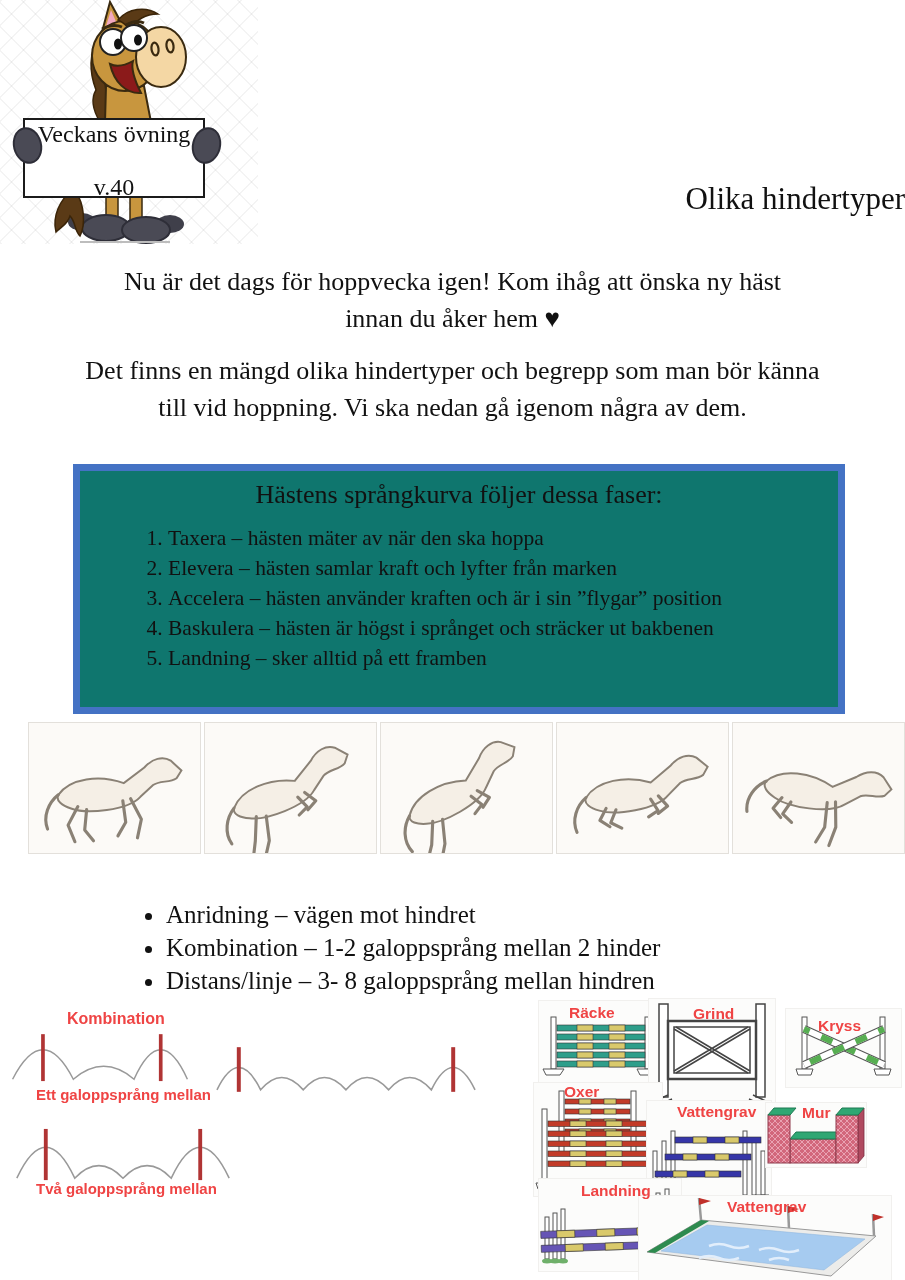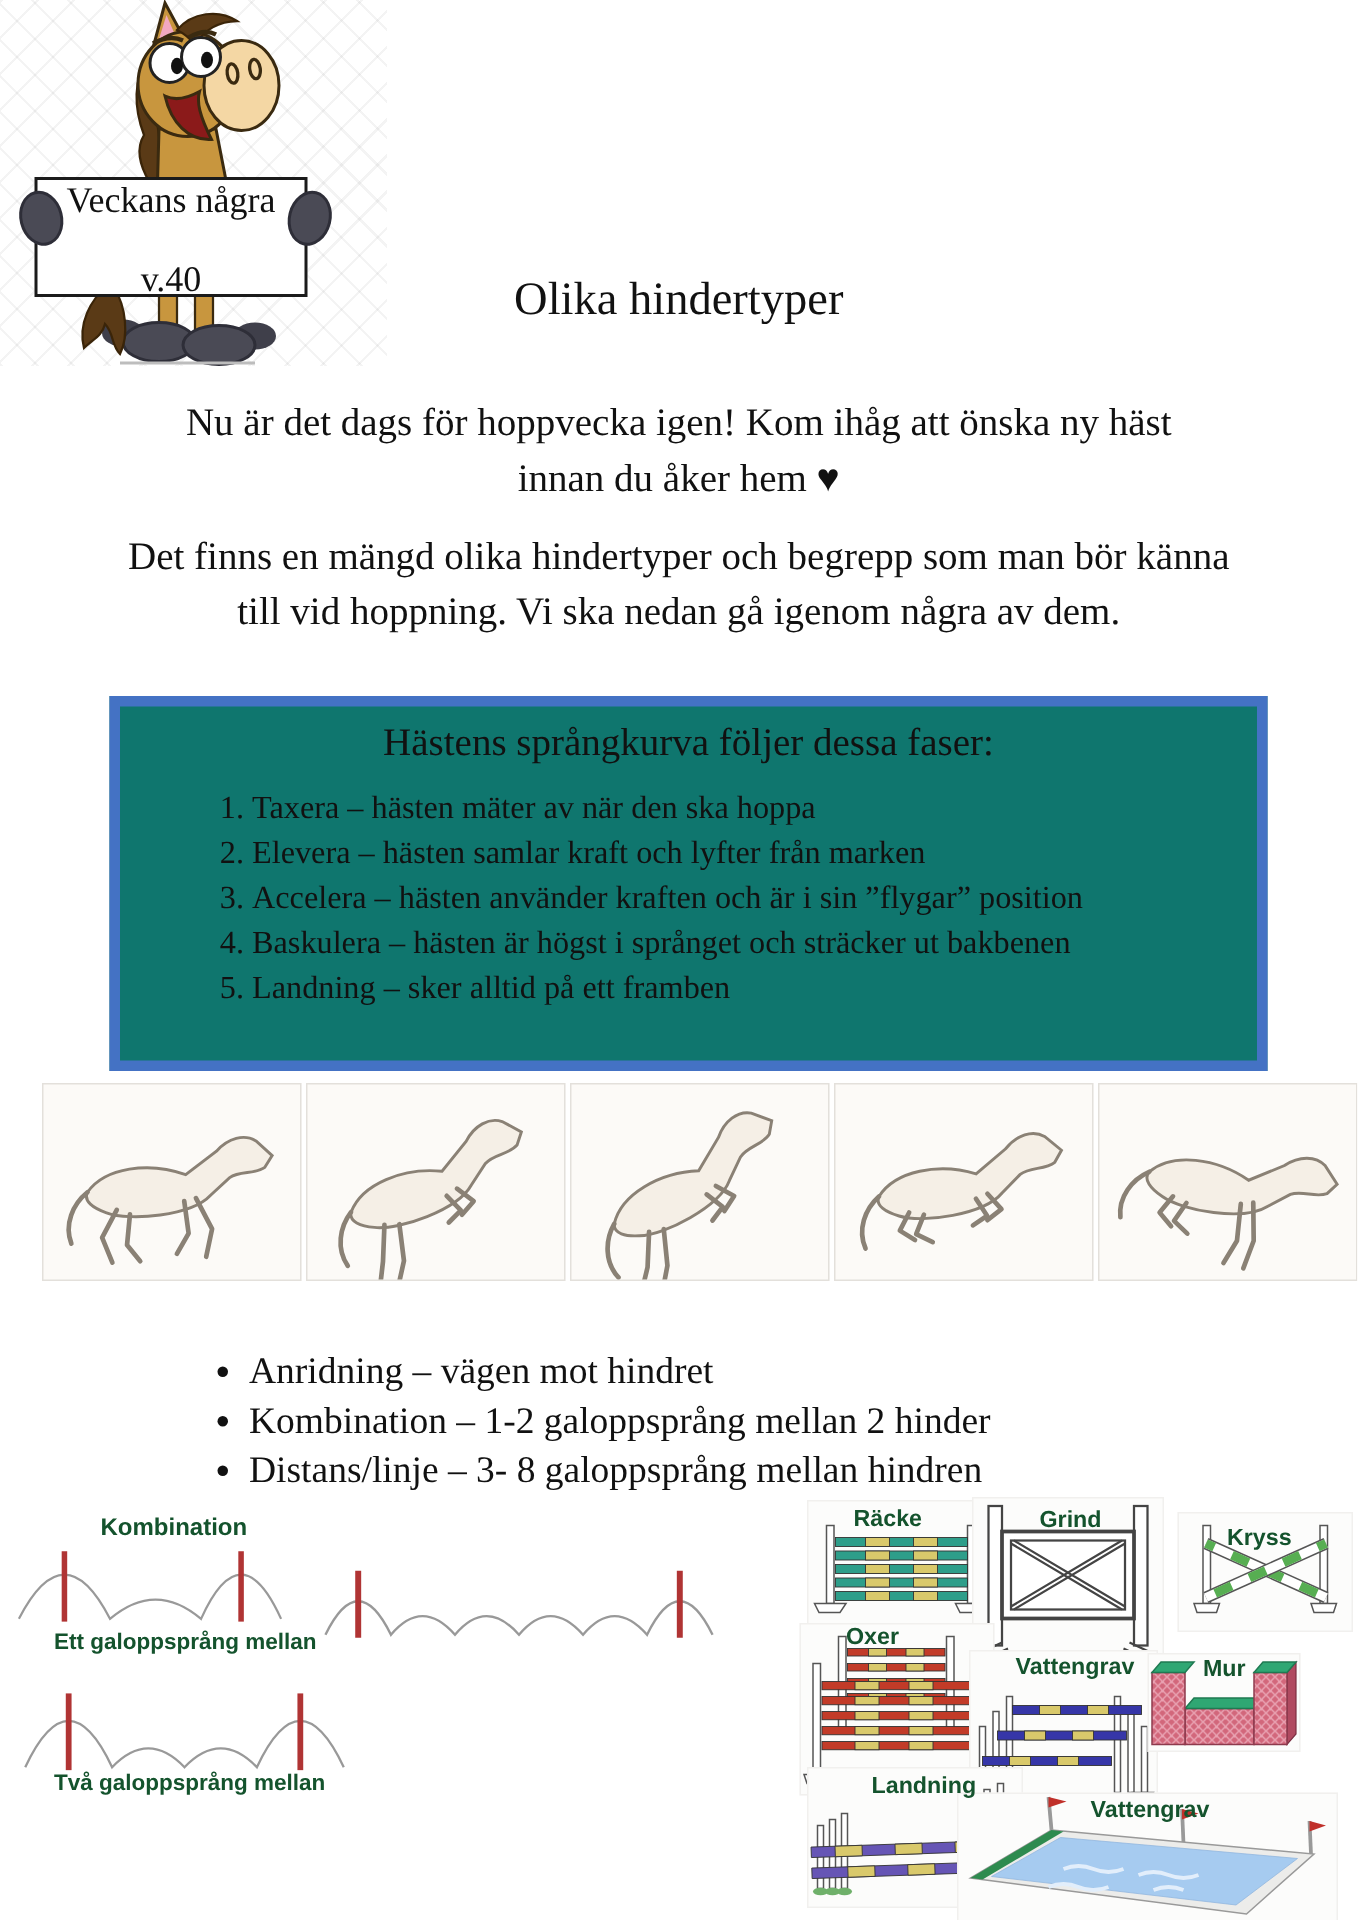--- a/index.html
+++ b/index.html
@@ -13,37 +13,37 @@
   .mascot{position:absolute;left:10px;top:0;width:232px;height:248px;z-index:1;}
   .sign{position:absolute;left:23px;top:118px;width:178px;height:76px;background:#fff;
         border:2.5px solid #1b1b1b;z-index:4;text-align:center;}
   .sign .l1{font-size:24px;margin-top:1px;}
   .sign .l2{font-size:24px;margin-top:26px;}
   .hoof{position:absolute;width:25px;height:33px;background:#4A4A55;border:2px solid #2e2e38;
         border-radius:50%;z-index:5;}
   .hoof.left{left:13px;top:127px;transform:rotate(-14deg);}
   .hoof.right{left:192px;top:127px;transform:rotate(14deg);}
   
-  .title{position:absolute;top:160px;left:0;right:0;text-align:center;font-size:31px;font-weight:400;}
+  .title{position:absolute;top:160px;left:0;right:0;text-align:right;font-size:31px;font-weight:400;}
   .para{position:absolute;left:0;right:0;margin:0 auto;text-align:center;font-size:26px;line-height:37px;}
   .p1{top:263px;width:720px;}
   .p2{top:352px;width:740px;}
   .blue-box{position:absolute;left:73px;top:464px;width:758px;height:236px;border:7px solid #4472C4;background:#0f766e;}
   .box-heading{text-align:center;font-size:26px;margin-top:9px;}
   .blue-box ol{margin:13px 0 0 0;padding-left:88px;font-size:21.5px;line-height:30px;}
   
   .sequence{position:absolute;left:28px;top:722px;width:877px;height:132px;display:flex;gap:3px;}
   .panel{flex:1;background:#fcfaf7;border:1px solid #e3e0db;}
   .panel svg{width:100%;height:100%;}
   .skbody{fill:#f5efe6;stroke:#8a8175;stroke-width:2;}
   .skline{fill:none;stroke:#8a8175;stroke-width:3.2;stroke-linecap:round;stroke-linejoin:round;}
   .words-heading{position:absolute;left:108px;top:860px;font-size:22.5px;}
   .bullets{position:absolute;left:136px;top:898px;margin:0;padding-left:30px;font-size:25px;line-height:33px;list-style:disc;}
   
-  .sans{font-family:"Liberation Sans",sans-serif;font-weight:bold;color:#14532d;}
+  .sans{font-family:"Liberation Sans",sans-serif;font-weight:bold;color:#ef4444;}
   .komb-title{position:absolute;left:67px;top:1010px;font-size:16px;}
   .diagram-label{position:absolute;font-size:15px;}
   .lab-one{left:36px;top:1086px;}
   .lab-two{left:36px;top:1180px;}
   .dsvg{position:absolute;}
   .arc{fill:none;stroke:#999;stroke-width:1.6;}
   .bar{stroke:#B03434;stroke-width:4;}
   
   .obs{position:absolute;background:#fcfcfb;border:1px solid #f1f0ee;}
   .obs svg{position:absolute;left:0;top:0;width:100%;height:100%;}
@@ -78,21 +78,21 @@
     <rect x="96" y="190" width="12" height="36" fill="#C8963E" stroke="#3a2a10" stroke-width="1.5"></rect>
     <rect x="120" y="190" width="12" height="36" fill="#C8963E" stroke="#3a2a10" stroke-width="1.5"></rect>
     <ellipse cx="72" cy="222" rx="14" ry="9" fill="#3f3f4a"></ellipse>
     <ellipse cx="160" cy="224" rx="14" ry="9" fill="#3f3f4a"></ellipse>
     <ellipse cx="96" cy="228" rx="24" ry="13" fill="#4A4A55" stroke="#2e2e38" stroke-width="2"></ellipse>
     <ellipse cx="136" cy="230" rx="24" ry="13" fill="#4A4A55" stroke="#2e2e38" stroke-width="2"></ellipse>
     <path d="M62,190 C50,200 42,216 46,232 C52,226 58,224 60,216 C66,222 64,230 70,236 C76,224 74,204 66,192 Z" fill="#5A3A16" stroke="#3a2408" stroke-width="1.5"></path>
     <line x1="70" y1="242" x2="160" y2="242" stroke="#bdbdbd" stroke-width="2"></line>
   </svg>
   <div class="sign">
-    <div class="l1">Veckans några</div>
+    <div class="l1">Veckans övning</div>
     <div class="l2">v.40</div>
   </div>
   <div class="hoof left"></div>
   <div class="hoof right"></div>
 
   <h1 class="title">Olika hindertyper</h1>
   <p class="para p1">Nu är det dags för hoppvecka igen! Kom ihåg att önska ny häst innan du åker hem ♥</p>
   <p class="para p2">Det finns en mängd olika hindertyper och begrepp som man bör känna till vid hoppning. Vi ska nedan gå igenom några av dem.</p>
 
   <div class="blue-box">

